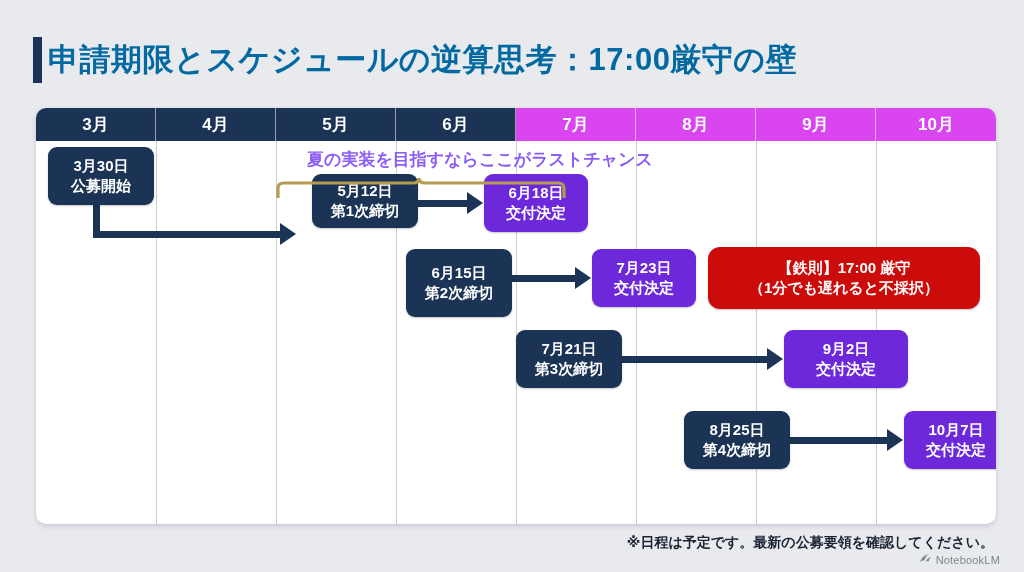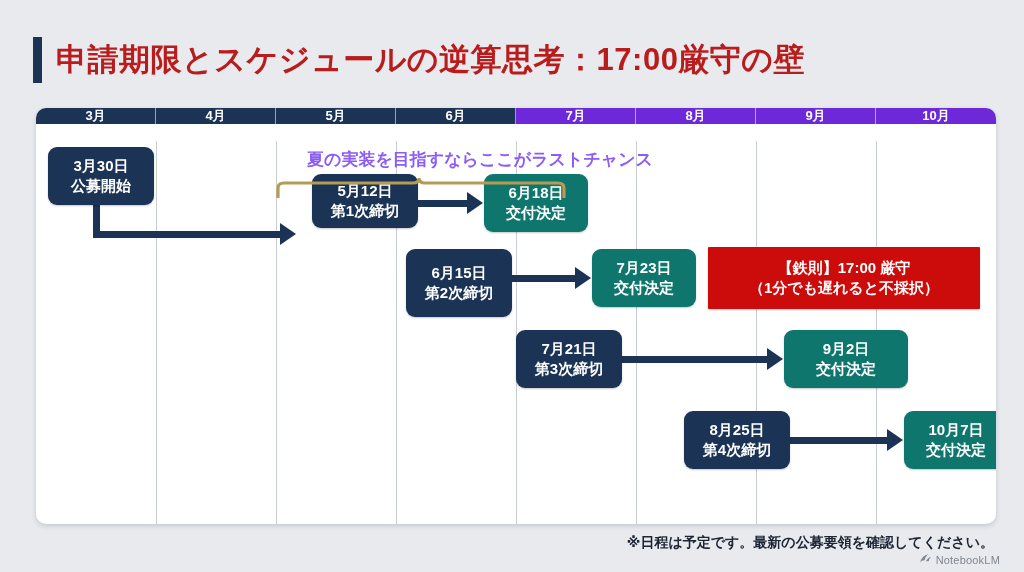--- a/index.html
+++ b/index.html
@@ -26,24 +26,24 @@
     display: flex;
     align-items: center;
   }
   #title-accent-bar {
     width: 9px;
     height: 46px;
     background: #1b3354;
     flex: 0 0 auto;
   }
   #page-title {
-    margin-left: 14px;
+    margin-left: 6px;
     font-size: 31px;
     font-weight: bold;
-    color: #b91c1c;
+    color: #0369a1;
     letter-spacing: 0.5px;
     white-space: nowrap;
   }
 
   
   #timeline-card {
     position: absolute;
     left: 36px;
     top: 108px;
     width: 960px;
@@ -58,33 +58,33 @@
   #month-header {
     position: absolute;
     left: 0;
     top: 0;
     width: 960px;
     height: 33px;
     display: flex;
   }
   .month-cell {
     width: 120px;
-    height: 16px;
+    height: 33px;
     box-sizing: border-box;
     display: flex;
     align-items: center;
     justify-content: center;
     color: #ffffff;
-    font-size: 13px;
+    font-size: 17px;
     font-weight: bold;
     border-right: 1px solid rgba(255,255,255,0.55);
   }
   .month-cell:last-child { border-right: none; }
   .month-cell.first-half { background: #1b3354; }
-  .month-cell.second-half { background: #6d28d9; }
+  .month-cell.second-half { background: #d946ef; }
 
   
   #grid-lines {
     position: absolute;
     left: 0;
     top: 33px;
     width: 960px;
     height: 383px;
   }
   .grid-line {
@@ -107,25 +107,25 @@
     color: #ffffff;
     font-weight: bold;
     font-size: 15px;
     line-height: 1.32;
     text-align: center;
     z-index: 6;
     box-shadow: 0 1px 2px rgba(0,0,0,0.22);
   }
   .node .l1, .node .l2 { display: block; white-space: nowrap; }
   .node.navy { background: #1b3354; }
-  .node.slate { background: #0f766e; }
+  .node.slate { background: #6d28d9; }
   .node.danger {
     background: #cc0b0b;
     font-size: 15px;
-    border-radius: 1px;
+    border-radius: 12px;
   }
 
   
   .conn {
     position: absolute;
     background: #1b3354;
     z-index: 4;
   }
   .conn-h { height: 7px; }
   .conn-v { width: 7px; }

